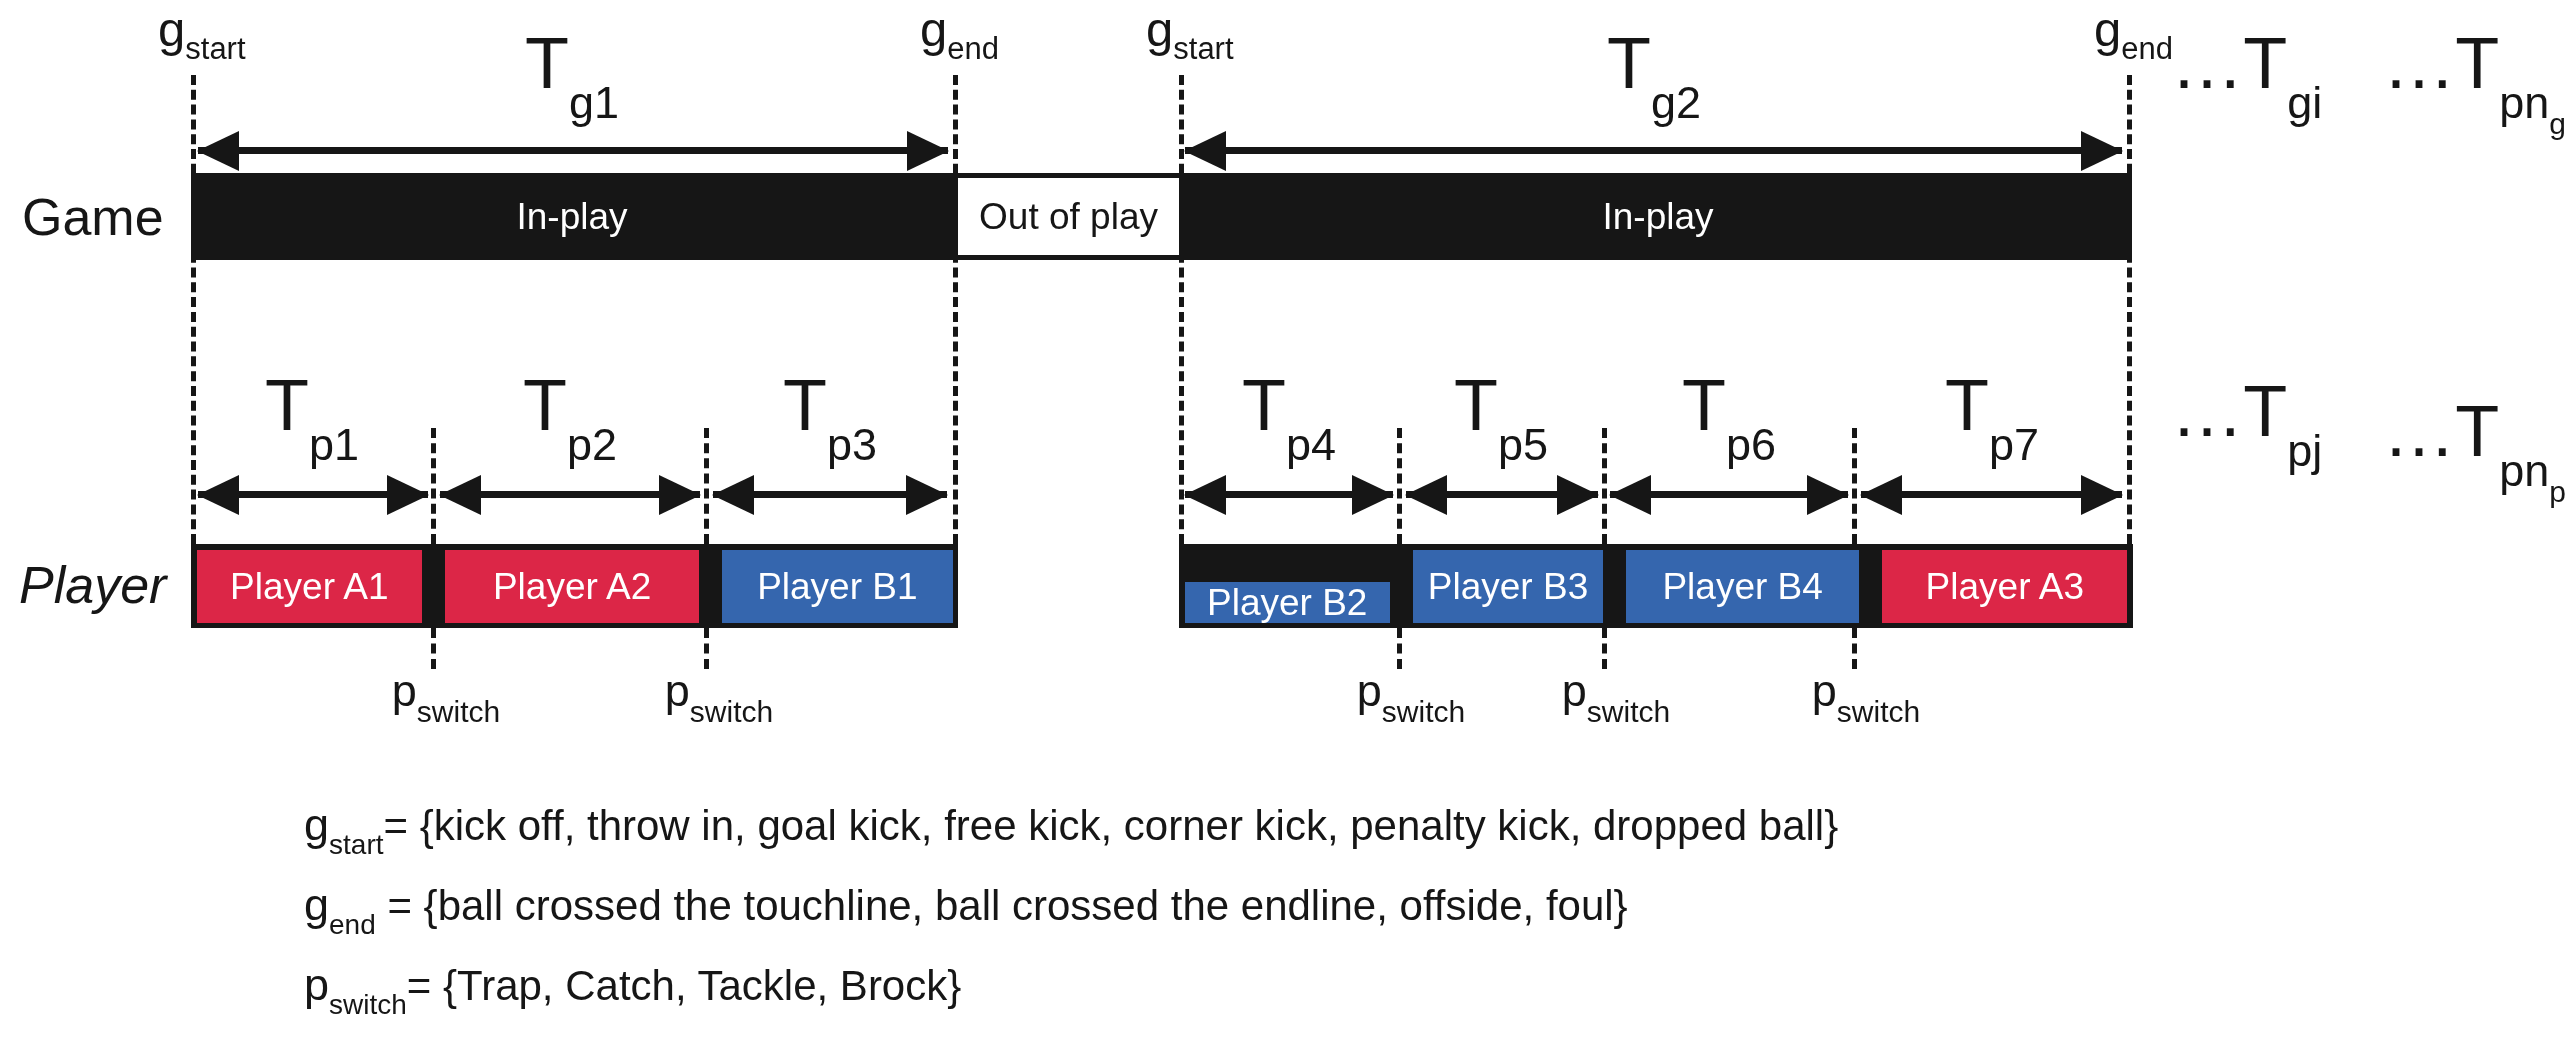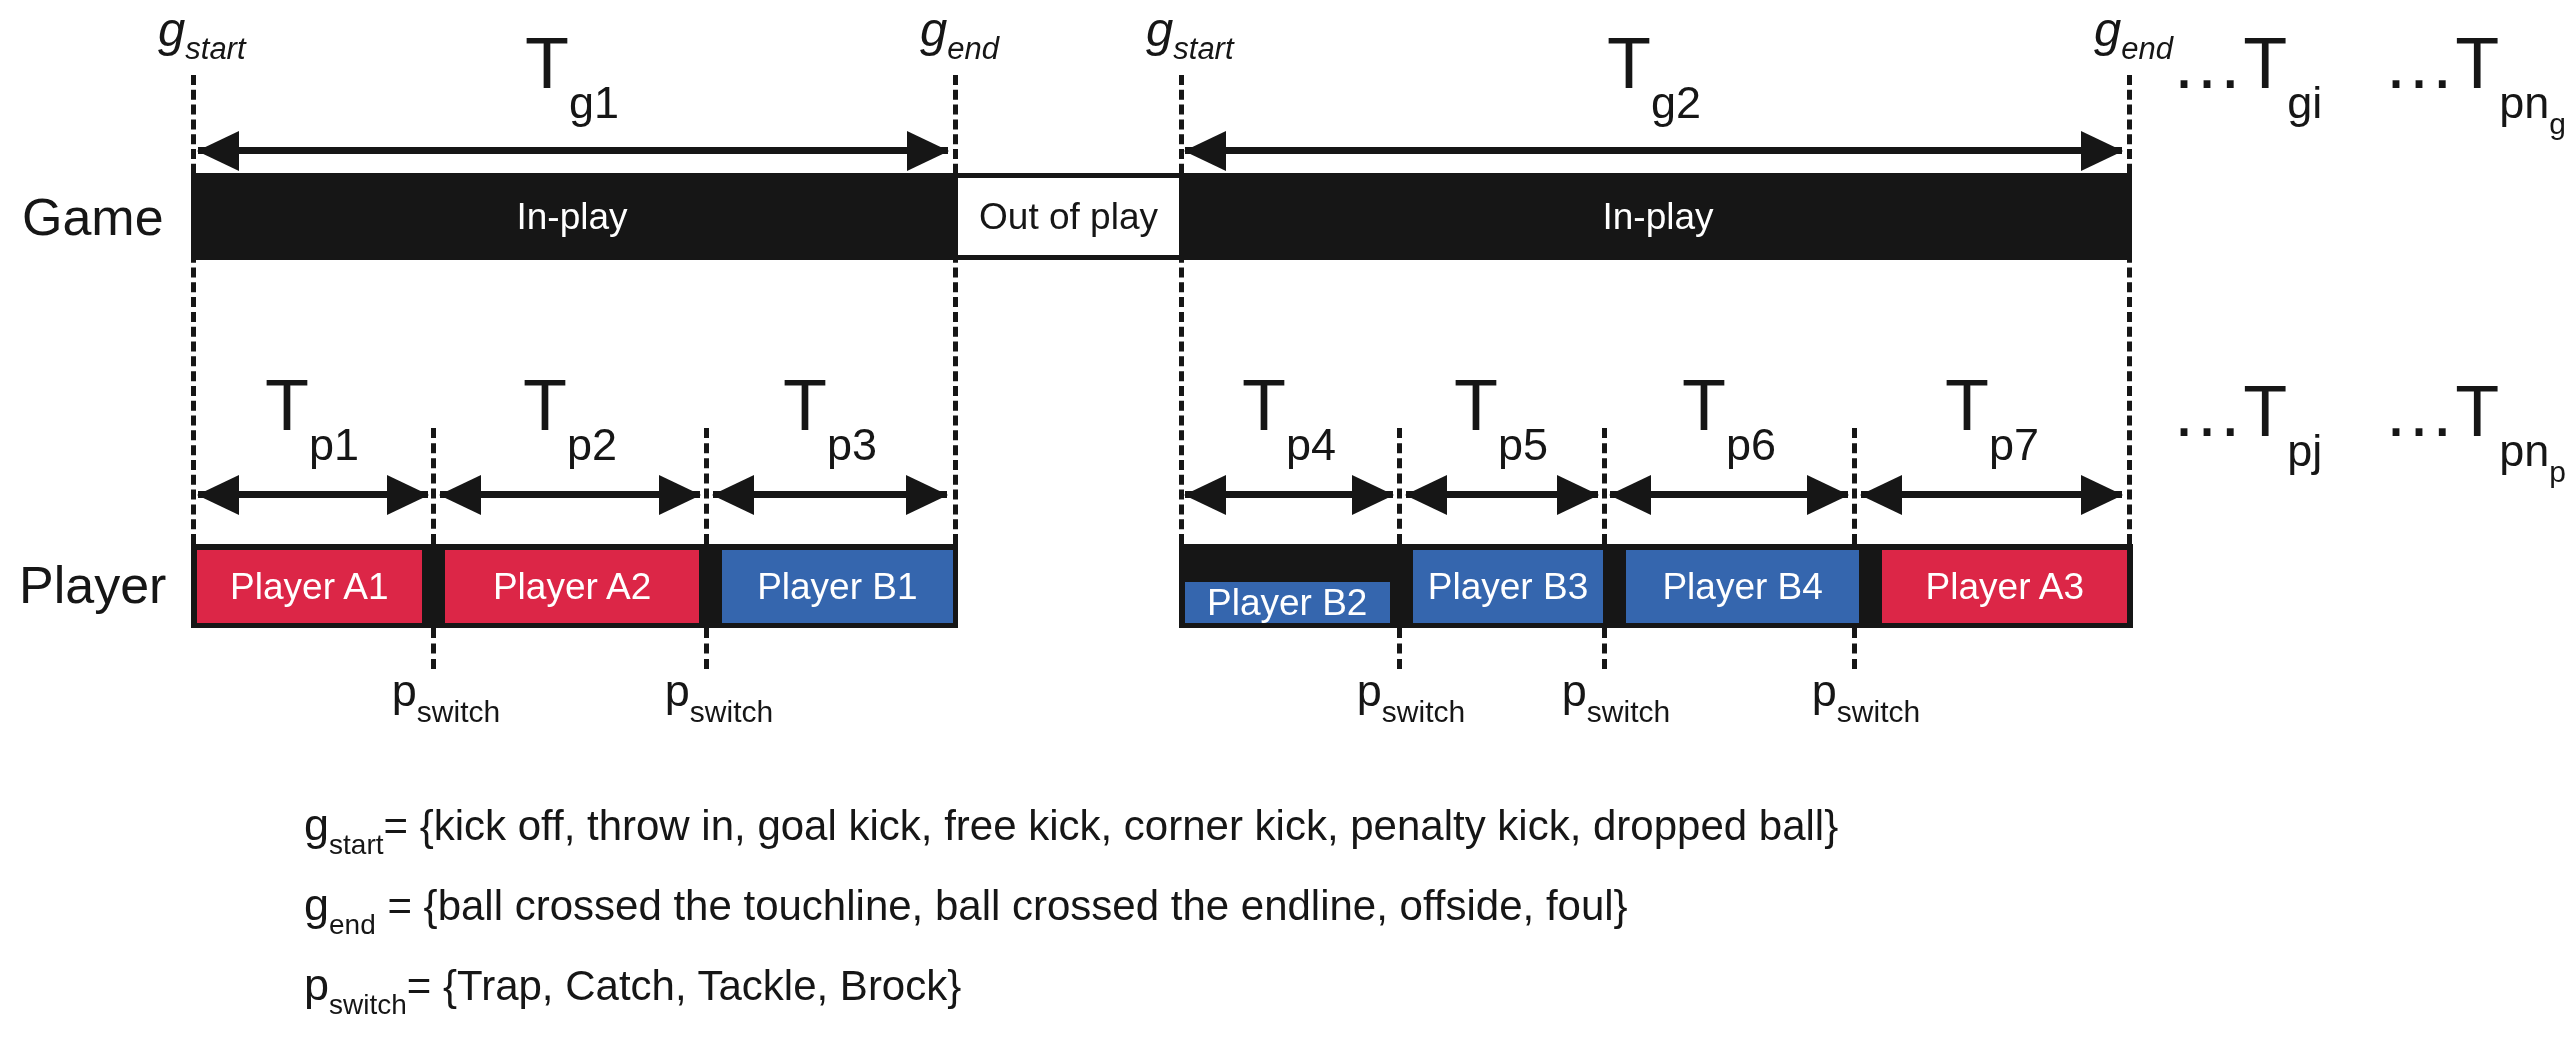--- a/index.html
+++ b/index.html
@@ -38,21 +38,21 @@
 
   
   .tlabel{position:absolute;line-height:1;white-space:nowrap;z-index:3;}
   .tlabel .T{font-size:72px;}
   .tlabel .dots{font-size:72px;letter-spacing:3.1px;}
   .tlabel sub{font-size:45px;line-height:1;vertical-align:-30px;}
   .tlabel sub .ss{font-size:30px;line-height:1;vertical-align:-15.7px;}
   .tlabel.centered{transform:translateX(-50%);}
 
   
-  .gmark{position:absolute;line-height:1;white-space:nowrap;z-index:3;font-style:italic;}
+  .gmark{position:absolute;line-height:1;white-space:nowrap;z-index:3;}
   .gmark .sym{font-size:49px;}
   .gmark sub{font-size:31px;line-height:1;vertical-align:-12.6px;}
 
   
   .pswitch{position:absolute;top:668px;transform:translateX(-50%);line-height:1;white-space:nowrap;z-index:3;}
   .pswitch .sym{font-size:45px;}
   .pswitch sub{font-size:30px;line-height:1;vertical-align:-15.7px;}
 
   
   .defline{position:absolute;left:304px;line-height:1;white-space:nowrap;z-index:3;}
@@ -76,21 +76,21 @@
   <div class="vdash" style="left:1602px;top:428px;height:116px;"></div>
   <div class="vdash" style="left:1852px;top:428px;height:116px;"></div>
 
   <div class="vdash" style="left:431px;top:628px;height:41px;"></div>
   <div class="vdash" style="left:704px;top:628px;height:41px;"></div>
   <div class="vdash" style="left:1397px;top:628px;height:41px;"></div>
   <div class="vdash" style="left:1602px;top:628px;height:41px;"></div>
   <div class="vdash" style="left:1852px;top:628px;height:41px;"></div>
 
   <div class="rowlabel" style="left:22px;top:191px;">Game</div>
-  <div class="rowlabel" style="left:19px;top:559px;">Player</div>
+  <div class="rowlabel" style="left:19px;top:559px;font-style:italic;">Player</div>
 
   <div class="gmark" style="left:158px;top:4.7px;"><span class="sym">g</span><sub>start</sub></div>
   <div class="gmark" style="left:920px;top:4.7px;"><span class="sym">g</span><sub>end</sub></div>
   <div class="gmark" style="left:1146px;top:4.7px;"><span class="sym">g</span><sub>start</sub></div>
   <div class="gmark" style="left:2094px;top:4.7px;"><span class="sym">g</span><sub>end</sub></div>
 
   <div class="arrow" style="left:198px;top:147px;width:750px;"></div>
   <div class="arrow" style="left:1185px;top:147px;width:937px;"></div>
 
   <div class="tlabel centered" style="left:572px;top:27px;"><span class="T">T</span><sub>g1</sub></div>
@@ -115,21 +115,21 @@
 
   <div class="tlabel centered" style="left:312px;top:369px;"><span class="T">T</span><sub>p1</sub></div>
   <div class="tlabel centered" style="left:570px;top:369px;"><span class="T">T</span><sub>p2</sub></div>
   <div class="tlabel centered" style="left:830px;top:369px;"><span class="T">T</span><sub>p3</sub></div>
   <div class="tlabel centered" style="left:1289px;top:369px;"><span class="T">T</span><sub>p4</sub></div>
   <div class="tlabel centered" style="left:1501px;top:369px;"><span class="T">T</span><sub>p5</sub></div>
   <div class="tlabel centered" style="left:1729px;top:369px;"><span class="T">T</span><sub>p6</sub></div>
   <div class="tlabel centered" style="left:1992px;top:369px;text-align:center;"><span class="T">T</span><sub>p7</sub></div>
 
   <div class="tlabel" style="left:2174px;top:375px;"><span class="dots">...</span><span class="T">T</span><sub>pj</sub></div>
-  <div class="tlabel" style="left:2386px;top:375px;"><span class="dots">...</span><span class="T">T</span><sub><span>pn</span><sub class="ss">p</sub></sub></div>
+  <div class="tlabel" style="left:2386px;top:395px;"><span class="dots">...</span><span class="T">T</span><sub><span>pn</span><sub class="ss">p</sub></sub></div>
 
   <div class="pgroup" style="left:191px;width:767px;">
     <div class="block team-a" style="width:237px;">Player A1</div>
     <div class="block team-a" style="width:267px;">Player A2</div>
     <div class="block team-b" style="width:242px;">Player B1</div>
   </div>
   <div class="pgroup" style="left:1179px;width:954px;">
     <div class="block team-b" style="width:216px;margin-top:32px;">Player B2</div>
     <div class="block team-b" style="width:200px;">Player B3</div>
     <div class="block team-b" style="width:245px;">Player B4</div>

